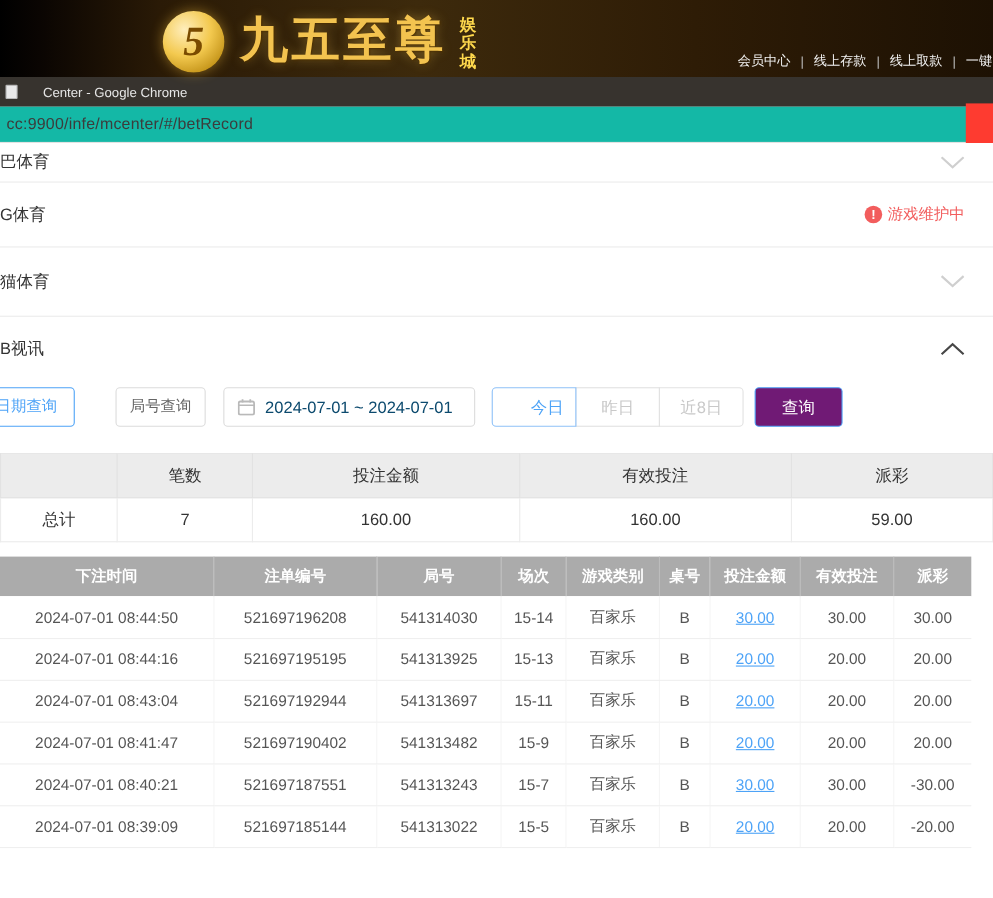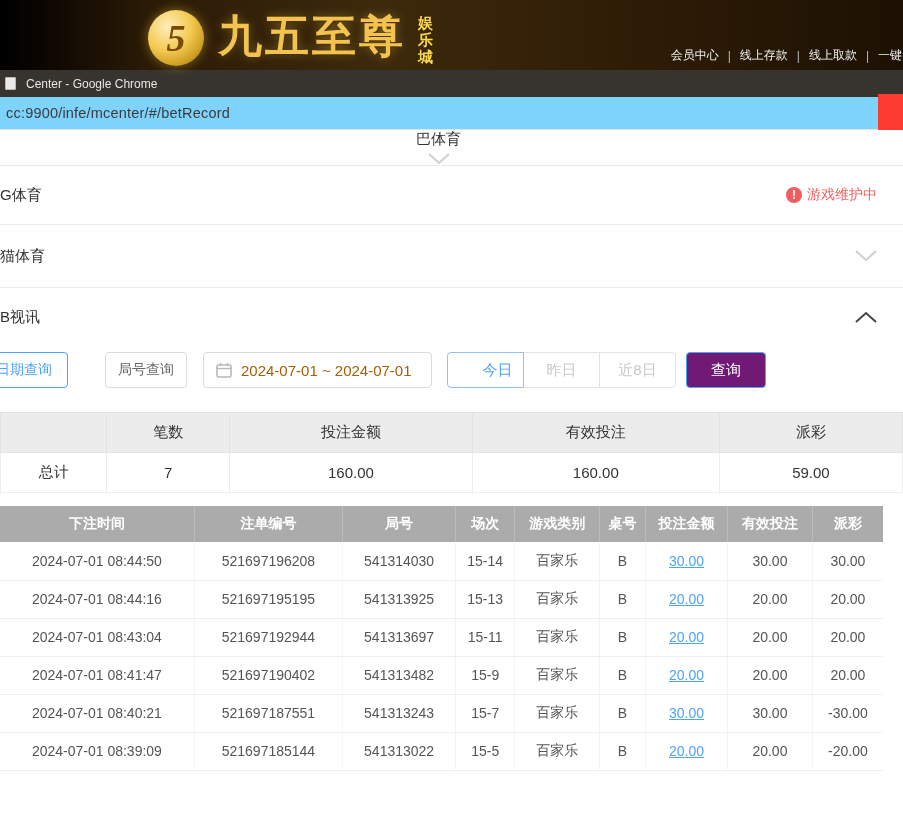--- a/index.html
+++ b/index.html
@@ -21,52 +21,52 @@
     text-shadow:1px 1px 2px #4a2e00, 0 0 10px rgba(255,210,90,.35); }
   .logo-sub { margin-left:12px; margin-top:12px; width:18px; word-break:break-all;
     color:#ffd94d; font-size:15px; font-weight:bold; line-height:17px; }
   .top-nav { position:absolute; right:-8px; bottom:6px; display:flex; align-items:center;
     color:#e9e9e9; font-size:12px; white-space:nowrap; }
   .top-nav a { color:#f2f2f2; text-decoration:none; padding:0 9px; cursor:pointer;font-family:Liberation Mono, monospace; }
   .top-nav .sep { color:#bbb; }
 
   
   .titlebar { height:27px; background:#37332e; display:flex; align-items:center;
-    padding-left:5px; gap:10px; }
+    padding-left:5px; gap:23px; }
   .page-ico { width:11px; height:13px; border:1px solid #b9b9b9; background:#e9e9e9;
     border-radius:1px; }
   .titlebar-text { color:#e6e6e6; font-size:12px; }
 
   
-  .urlbar { position:relative; height:33px; background:#7dd3fc; border-bottom:1px solid #e2e2e2;
+  .urlbar { position:relative; height:33px; background:#14b8a6; border-bottom:1px solid #e2e2e2;
     display:flex; align-items:center; }
   .url-text { padding-left:6px; font-size:14.5px; color:#3c3c3c; letter-spacing:.2px; }
   .red-flag { position:absolute; right:0; top:-3px; width:25px; height:36px; background:#fe3b30; }
 
   
   .section-row { display:flex; align-items:center; justify-content:space-between;
     border-bottom:1px solid #ebebeb; padding-right:26px; }
-  .sr-1 { height:36px;flex-direction:column; } .sr-2 { height:59px; } .sr-3 { height:63px; }
+  .sr-1 { height:36px; } .sr-2 { height:59px; } .sr-3 { height:63px; }
   .sr-4 { height:58px; border-bottom:none; }
   .section-label { font-size:15px; color:#333; }
   .chev { display:flex; align-items:center; cursor:pointer; }
   .maint { display:flex; align-items:center; gap:5px; }
   .maint-ico { width:16px; height:16px; border-radius:50%; background:#f25d5d; color:#fff;
     font-size:12px; font-weight:bold; display:flex; align-items:center; justify-content:center; }
   .maint-text { color:#f25d5d; font-size:14px; }
 
   
   .filters { display:flex; align-items:center; margin-top:5px; height:38px; }
   .btn { height:36px; border-radius:4px; background:#fff; font-size:14px;
     display:flex; align-items:center; justify-content:center; cursor:pointer; }
   .btn-date { width:88px; margin-left:-20px; border:1px solid #4da3f7; color:#4da3f7; }
   .btn-round { width:82px; margin-left:37px; border:1px solid #dcdcdc; color:#666; }
   .datebox { width:229px; height:36px; margin-left:16px; border:1px solid #dcdcdc;
     border-radius:4px; display:flex; align-items:center; padding-left:12px; gap:9px;
-    color:#a16207; font-size:15px; cursor:pointer; }
+    color:#0c4a6e; font-size:15px; cursor:pointer; }
   .quick-group { display:flex; margin-left:15px; }
   .quick { width:77px; height:36px; border:1px solid #e2e2e2; background:#fff; color:#c9c9c9;
     font-size:15px; display:flex; align-items:center; justify-content:center;
     margin-left:-1px; cursor:pointer; position:relative; }
   .quick:first-child { border-radius:4px 0 0 4px; margin-left:0;padding-left:24px; }
   .quick:last-child { border-radius:0 4px 4px 0; }
   .quick.active { border-color:#8ec1f8; color:#4da3f7; z-index:1; }
   .btn-search { width:80px; margin-left:10px; background:#701a75; border:1px solid #4da3f7;
     color:#fff; font-size:15px; }
 

